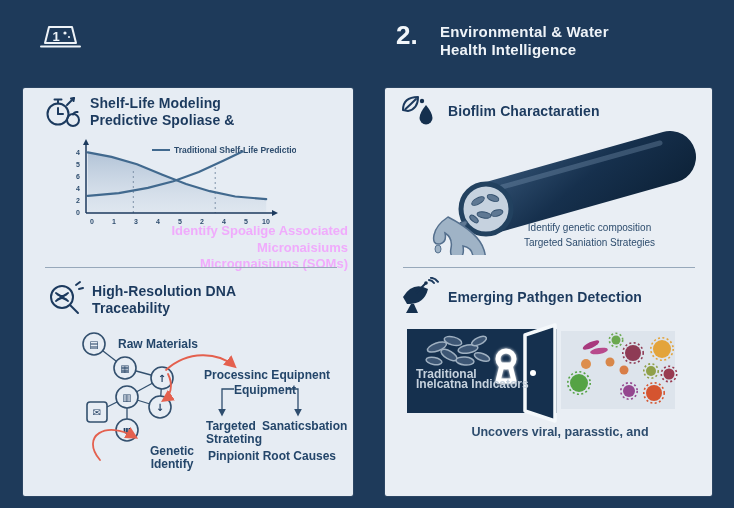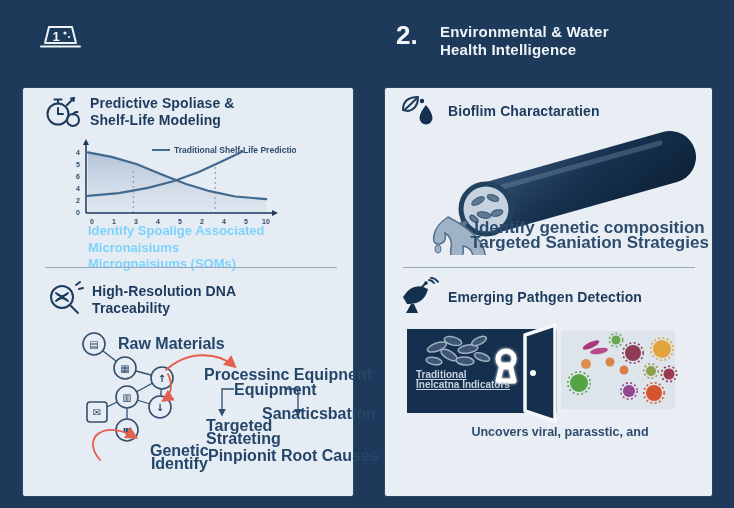--- a/index.html
+++ b/index.html
@@ -6,24 +6,24 @@
   body{font-family:"Liberation Sans","DejaVu Sans",sans-serif;}
   .stage{position:relative;width:734px;height:508px;background:#1e3a5a;overflow:hidden;}
   .abs{position:absolute;}
   .panel{position:absolute;top:88px;width:330px;height:408px;background:#e6ecf3;border-radius:2px;
          box-shadow:0 0 0 1px rgba(255,255,255,0.06);}
   .panel.right{left:385px;width:327px;background:#e9eef4;}
   .panel.left{left:23px;}
   .htitle{font-size:15px;font-weight:800;line-height:18px;color:#eef3f8;letter-spacing:.2px;}
   .hnum{font-size:26px;font-weight:800;color:#f2f6fa;}
   .stitle{font-size:14px;font-weight:800;line-height:17px;color:#1c3a5e;letter-spacing:.1px;}
-  .cap1{font-size:13px;font-weight:600;line-height:16.5px;color:#7dd3fc;}
-  .netlabel{font-size:16px;font-weight:700;color:#24466a;line-height:12.5px;white-space:nowrap;}
-  .pipecap{font-size:17px;font-weight:700;line-height:14.5px;color:#2e4d6e;text-align:center;}
-  .doorlabel{font-size:10px;font-weight:600;color:#c5d1dd;line-height:9.5px;text-decoration:underline;}
+  .cap1{font-size:13px;font-weight:600;line-height:16.5px;color:#f0abfc;text-align:right;}
+  .netlabel{font-size:12px;font-weight:700;color:#24466a;line-height:12.5px;white-space:nowrap;}
+  .pipecap{font-size:10px;font-weight:400;line-height:14.5px;color:#2e4d6e;text-align:center;}
+  .doorlabel{font-size:12px;font-weight:600;color:#c5d1dd;line-height:9.5px;}
   .bottomcap{font-size:12.5px;font-weight:600;line-height:17px;color:#2e4d6e;text-align:center;}
   .divider{position:absolute;height:1px;background:#97a8ba;}
   .tick{font-size:7px;font-weight:700;fill:#2e4d6e;}
   .legendtext{font-size:8.5px;font-weight:600;fill:#2e4d6e;}
   .edge{stroke:#33506e;stroke-width:1.3;}
   .node{fill:#e7edf4;stroke:#33506e;stroke-width:1.6;}
   .nglyph{font-family:"DejaVu Sans",sans-serif;font-size:10px;font-weight:700;fill:#1c3a5e;text-anchor:middle;}
   .redpath{fill:none;stroke:#e4604e;stroke-width:1.8;stroke-linecap:round;}
   .bracketline{fill:none;stroke:#2e4d6e;stroke-width:1.3;}
   .iconstroke{fill:none;stroke:#1c3a5e;stroke-width:2;stroke-linecap:round;stroke-linejoin:round;}
@@ -55,22 +55,22 @@
     <line class="iconstroke" x1="14" y1="11.5" x2="14" y2="8.5"></line>
     <line class="iconstroke" x1="10.5" y1="7.5" x2="17.5" y2="7.5"></line>
     <line class="iconstroke" x1="14" y1="22" x2="14" y2="16"></line>
     <line class="iconstroke" x1="14" y1="22" x2="19" y2="22"></line>
     <line class="iconstroke" x1="23" y1="13" x2="30" y2="6" stroke-width="1.6"></line>
     <path class="iconstroke" d="M27 6.5 L30 6 L29.5 9" stroke-width="1.4"></path>
     <circle class="iconstroke" cx="29" cy="28" r="6" stroke-width="1.8"></circle>
     <path class="iconstroke" d="M29 22.5 q1.5 -3 4.5 -2.5" stroke-width="1.4"></path>
   </svg>
   <div class="abs stitle" style="left:90px;top:95px;">
+    <span style="display:block">Shelf-Life Modeling</span>
     <span style="display:block">Predictive Spoliase &amp;</span>
-    <span style="display:block">Shelf-Life Modeling</span>
   </div>
 
   <svg class="abs" id="chart" style="left:56px;top:137px;" width="240" height="96" viewBox="0 0 240 96">
     <defs>
       <linearGradient id="areaGrad" x1="0" y1="0" x2="0" y2="1">
         <stop offset="0" stop-color="#a9bcd2" stop-opacity="0.85"></stop>
         <stop offset="1" stop-color="#c9d6e4" stop-opacity="0.25"></stop>
       </linearGradient>
     </defs>
     <polygon id="chart-area" fill="url(#areaGrad)" points="31.8,15.3 55.5,19.9 81.0,27.2 106.4,37.7 130.1,47.0 153.8,54.2 179.2,59.5 210.2,62.1 210.2,76.0 31.8,76.0"></polygon>
@@ -173,21 +173,21 @@
     <line class="bracketline" x1="86" y1="12" x2="86" y2="30" marker-end="url(#navyarrow)"></line>
   </svg>
 
   <div class="abs netlabel" style="left:118px;top:338px;">Raw Materials</div>
   <div class="abs netlabel" style="left:204px;top:369px;">Processinc Equipnent</div>
   <div class="abs netlabel" style="left:234px;top:384px;">Equipment</div>
   <div class="abs netlabel" style="left:206px;top:420px;">
     <span style="display:block">Targeted</span>
     <span style="display:block">Strateting</span>
   </div>
-  <div class="abs netlabel" style="left:262px;top:408px;">Sanaticsbation</div>
+  <div class="abs netlabel" style="left:262px;top:420px;">Sanaticsbation</div>
   <div class="abs netlabel" style="left:150px;top:445px;text-align:center;">
     <span style="display:block">Genetic</span>
     <span style="display:block">Identify</span>
   </div>
   <div class="abs netlabel" style="left:208px;top:450px;">Pinpionit Root Causes</div>
 
   <div class="panel right"></div>
 
   <svg class="abs" style="left:398px;top:92px;" width="42" height="40" viewBox="0 0 42 40">
     <path class="iconstroke" d="M5 18 Q5 5 20 5 Q20 17 10 19 Z" stroke-width="1.8"></path>

